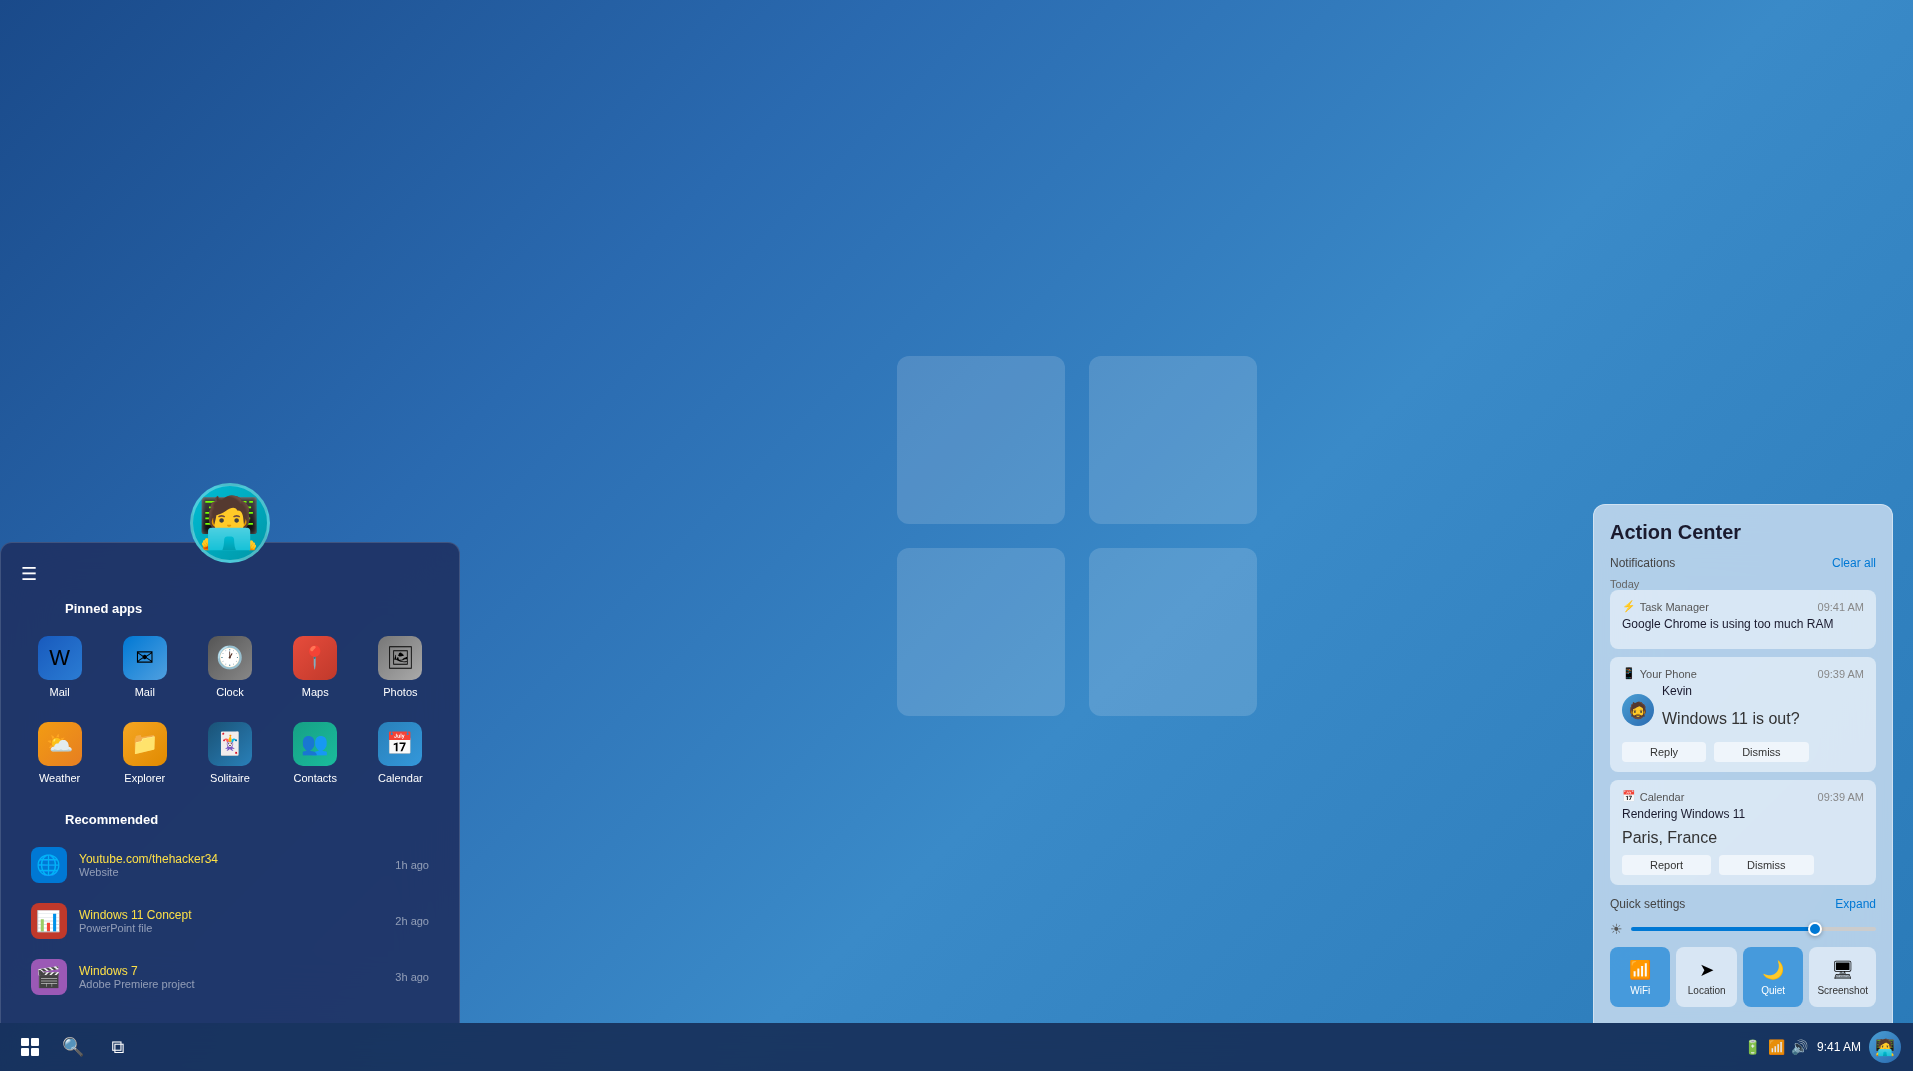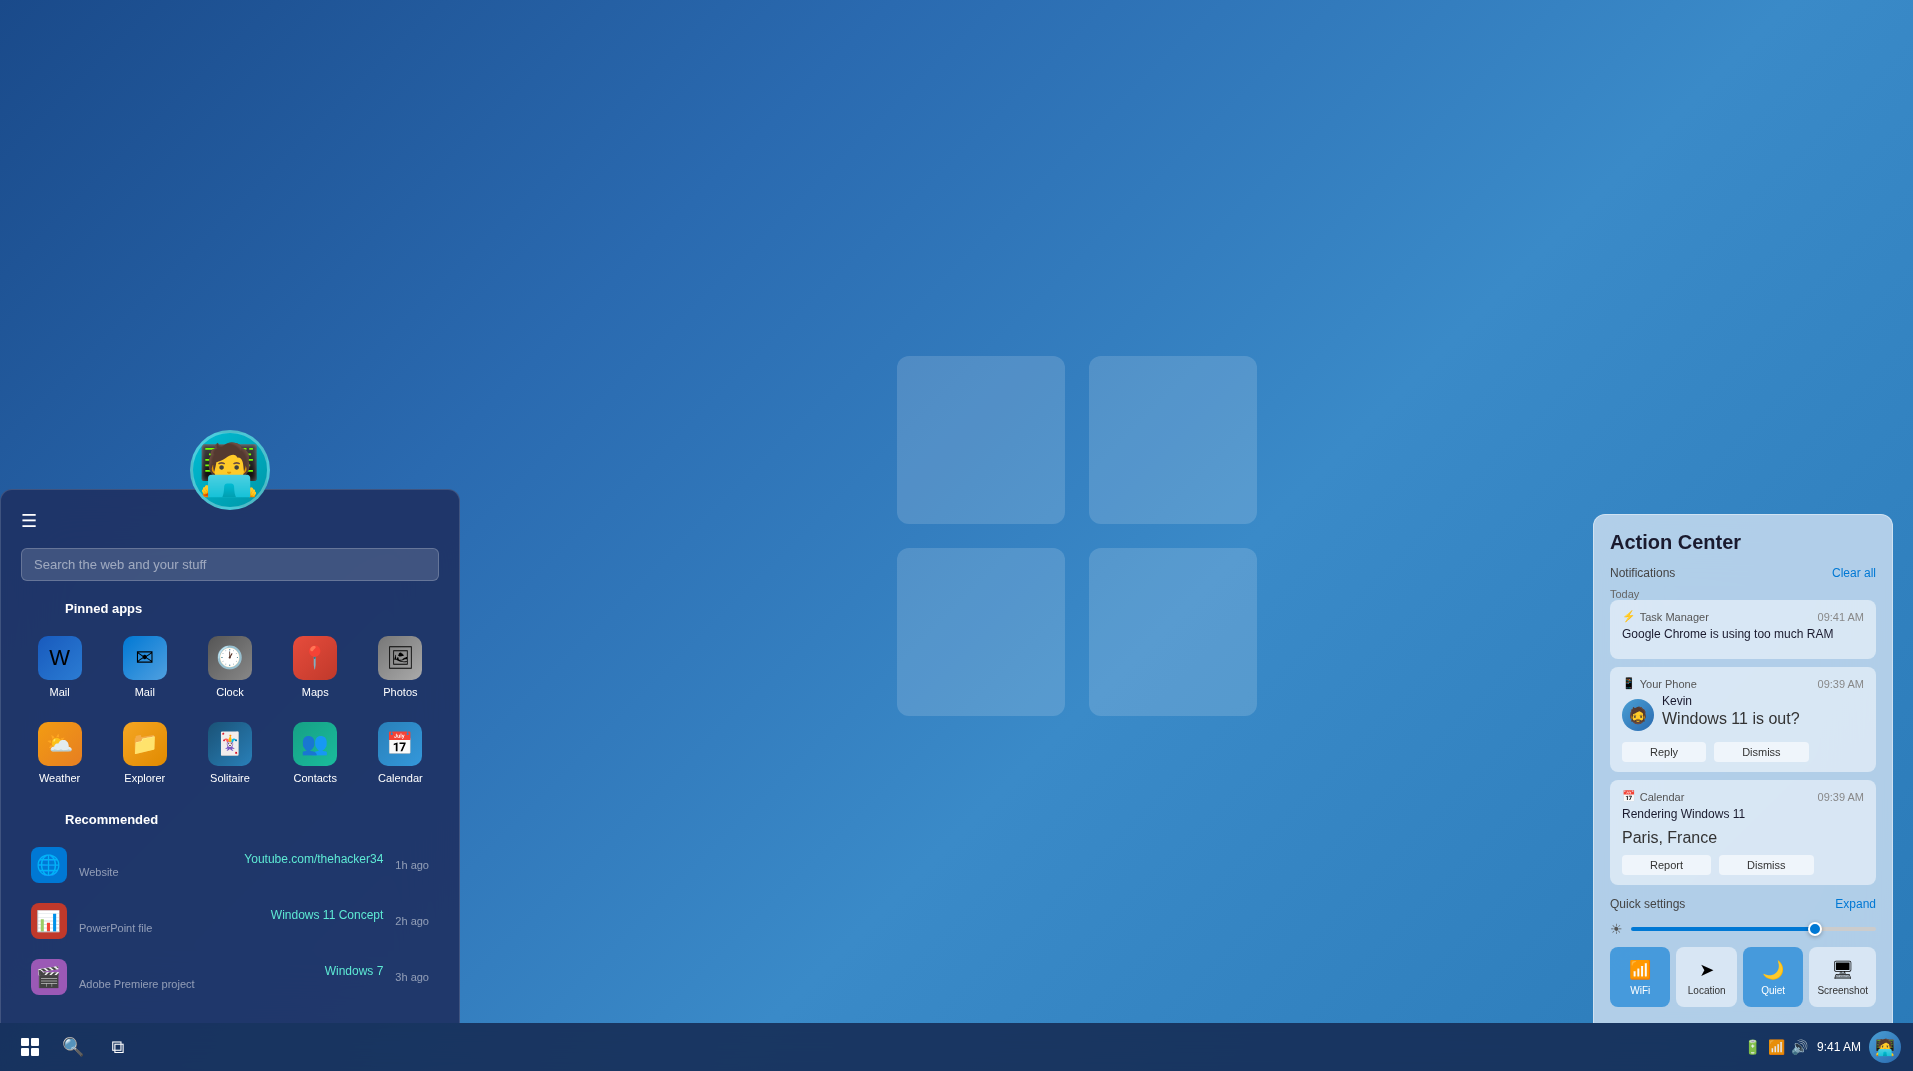--- a/index.html
+++ b/index.html
@@ -216,21 +216,21 @@
       width: 36px;
       height: 36px;
       border-radius: 8px;
       display: flex;
       align-items: center;
       justify-content: center;
       font-size: 20px;
       flex-shrink: 0;
     }
     .rec-info { flex: 1; }
-    .rec-name { color: #5eead4; font-size: 12px; font-weight: 500; text-align: right; }
+    .rec-name { color: #fde047; font-size: 12px; font-weight: 500; }
     .rec-sub { color: rgba(255,255,255,0.5); font-size: 11px; }
     .rec-time { color: rgba(255,255,255,0.5); font-size: 11px; }
 
     
     .action-center {
       position: absolute;
       bottom: 48px;
       right: 20px;
       width: 300px;
       background: rgba(200, 220, 240, 0.85);
@@ -404,21 +404,20 @@
   <div class="start-menu">
     
     <div class="user-avatar">
       <span class="avatar-emoji">🧑‍💻</span>
     </div>
 
     <div class="start-menu-header">
       <span class="hamburger">☰</span>
     </div>
 
-    <input class="search-bar" type="text" placeholder="Search the web and your stuff" style="">
 
     <div class="section-title">Pinned apps</div>
 
     <div class="pinned-apps" id="pinned-apps-grid">
         <div class="app-item">
       <div class="app-icon icon-word">W</div>
       <span class="app-label">Mail</span>
     </div>
         <div class="app-item">
       <div class="app-icon icon-mail">✉</div>
@@ -513,21 +512,21 @@
       <div class="notif-header">
         <span class="notif-app-name">
           <span>📱</span>
           <span>Your Phone</span>
         </span>
         <span class="notif-time">09:39 AM</span>
       </div>
       <div style="display:flex;align-items:center;gap:8px;margin-bottom:6px;">
         <div style="width:32px;height:32px;border-radius:50%;background:linear-gradient(135deg,#4a9fd4,#2a6ab0);display:flex;align-items:center;justify-content:center;font-size:16px;">🧔</div>
         <div>
-          <div class="notif-body" style="margin-bottom:2px;">Kevin</div>
+          <div class="notif-body" style="margin-bottom:12px;">Kevin</div>
           <div class="notif-message">Windows 11 is out?</div>
         </div>
       </div>
       <div class="notif-actions">
         <button class="notif-btn">Reply</button>
         <button class="notif-btn">Dismiss</button>
       </div>
     </div>
 
     <div class="notification-card">

